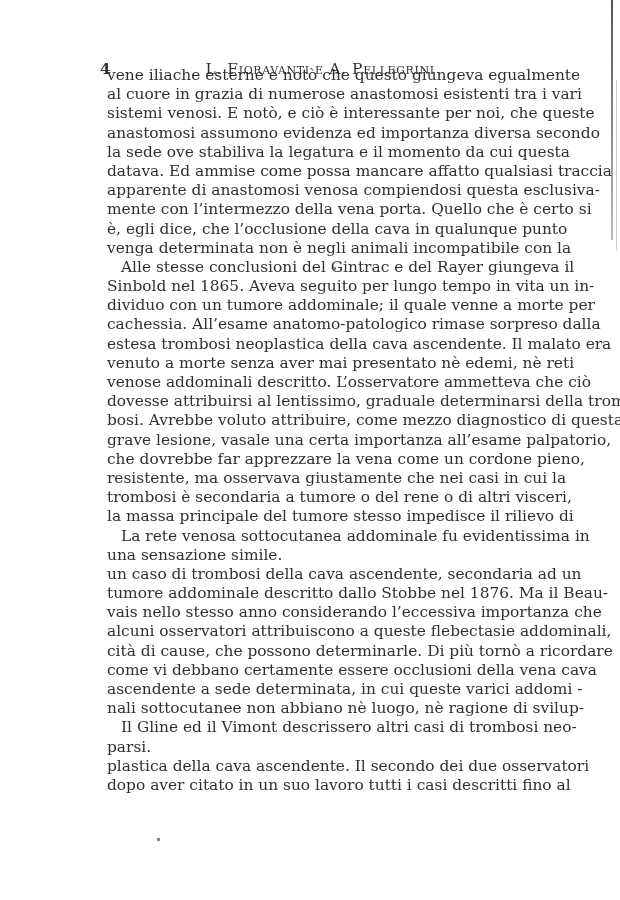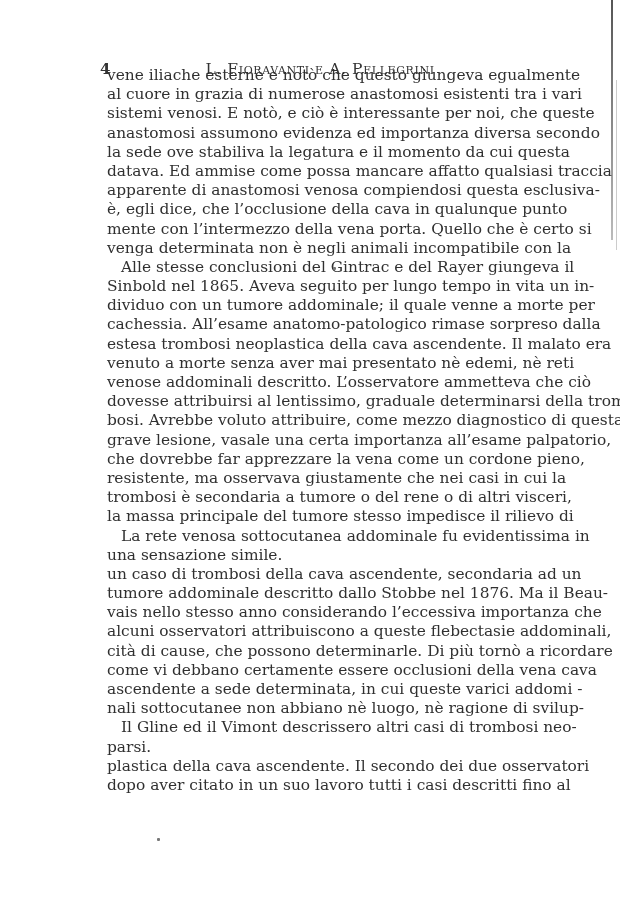--- a/index.html
+++ b/index.html
@@ -48,22 +48,22 @@
 </div>
 
 <div class="body-text" id="body-text">
     <span class="line">vene iliache  esterne e notò  che  questo  giungeva  egualmente</span>
     <span class="line">al cuore in grazia di numerose anastomosi esistenti  tra  i  vari</span>
     <span class="line">sistemi venosi. E notò, e ciò è interessante per noi, che queste</span>
     <span class="line">anastomosi assumono evidenza ed  importanza  diversa  secondo</span>
     <span class="line">la sede ove stabiliva la legatura e il  momento  da  cui  questa</span>
     <span class="line">datava. Ed ammise come possa mancare affatto qualsiasi traccia</span>
     <span class="line">apparente di anastomosi venosa compiendosi  questa  esclusiva-</span>
+    <span class="line">mente con l’intermezzo della vena porta. Quello che è  certo  si</span>
     <span class="line">è, egli dice, che  l’occlusione della  cava  in  qualunque  punto</span>
-    <span class="line">mente con l’intermezzo della vena porta. Quello che è  certo  si</span>
     <span class="line">venga  determinata  non  è  negli animali  incompatibile  con la</span>
     <span class="line indent">Alle stesse conclusioni del Gintrac e del Rayer  giungeva il</span>
     <span class="line">Sinbold nel 1865. Aveva seguito per lungo tempo in vita un in-</span>
     <span class="line">dividuo con un tumore addominale; il quale venne a morte per</span>
     <span class="line">cachessia. All’esame anatomo-patologico  rimase  sorpreso  dalla</span>
     <span class="line">estesa trombosi neoplastica della cava ascendente. Il malato era</span>
     <span class="line">venuto a morte senza aver mai  presentato  nè  edemi,  nè  reti</span>
     <span class="line">venose  addominali  descritto. L’osservatore ammetteva che ciò</span>
     <span class="line">dovesse  attribuirsi al lentissimo, graduale determinarsi della trom-</span>
     <span class="line">bosi. Avrebbe voluto attribuire, come mezzo diagnostico di questa</span>

